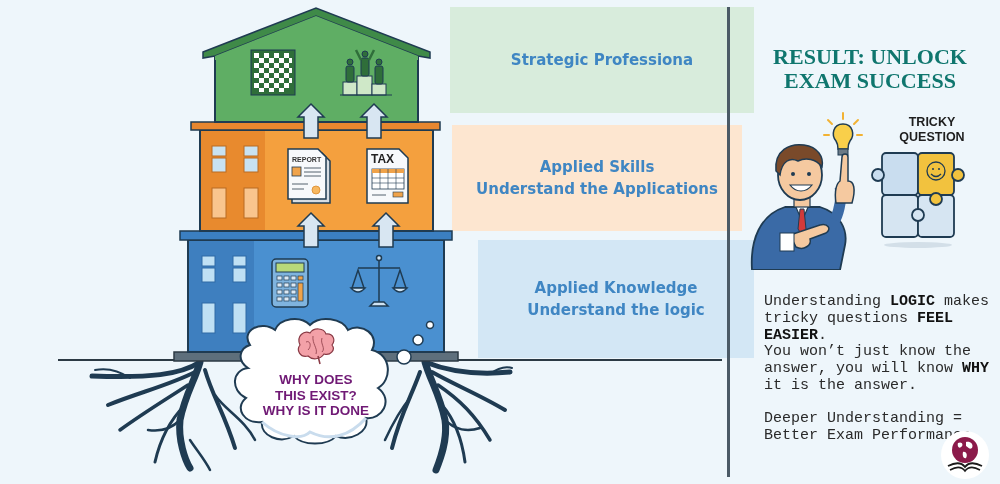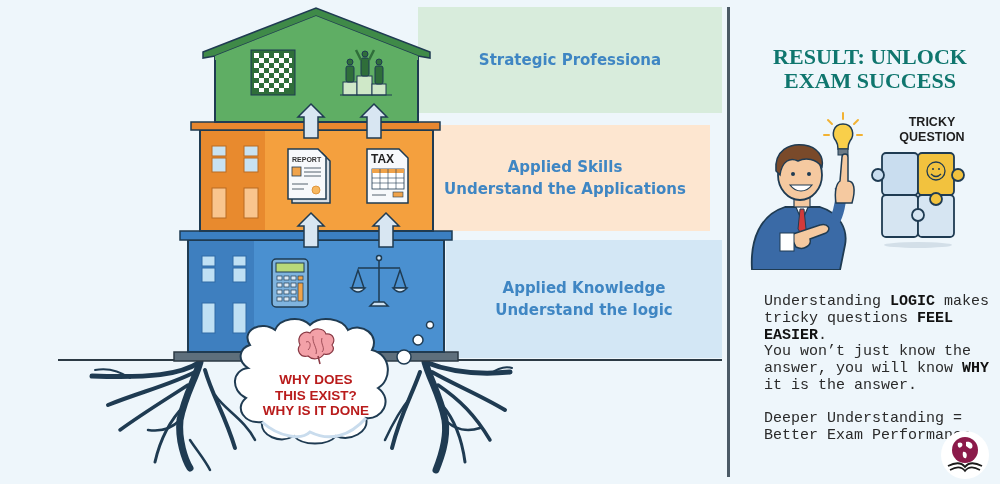--- a/index.html
+++ b/index.html
@@ -2,33 +2,33 @@
 <html><head>
 <meta charset="utf-8">
 <style>
   html, body { margin:0; padding:0; }
   body {
     width:1000px; height:484px; overflow:hidden; position:relative;
     background:#eef6fb;
     font-family:"DejaVu Sans", sans-serif;
   }
   .abs { position:absolute; }
-  .panel { position:absolute; display:flex; flex-direction:column; align-items:center; justify-content:center; text-align:center; }
+  .panel { position:absolute; display:flex; flex-direction:column; align-items:center; justify-content:center; text-align:center;margin-left:32px; }
   .panel-text { color:#3f86c3; font-weight:bold; font-size:15px; line-height:22px; font-family:"DejaVu Sans", sans-serif; }
   #panel-green { left:418px; top:7px; width:304px; height:106px; background:#d8ecdc; }
   #panel-orange { left:420px; top:125px; width:290px; height:106px; background:#fde6d0; }
   #panel-blue { left:446px; top:240px; width:276px; height:118px; background:#d3e7f5; }
   #divider { left:727px; top:7px; width:3px; height:470px; background:#4b5a66; }
   #ground-line { left:58px; top:359px; width:664px; height:2px; background:#2c3a44; }
 
   .right-title { left:740px; top:45px; width:260px; text-align:center; font-family:Liberation Serif, serif; font-weight:bold; font-size:22px; line-height:24px; color:#0f766e; }
   .tricky { left:882px; top:115px; width:100px; text-align:center; font-family:"Liberation Sans", sans-serif; font-weight:bold; font-size:12.5px; line-height:15px; color:#1e1e1e; }
   .body-text { left:764px; width:230px; font-family:Liberation Mono, monospace; font-size:15px; line-height:17px; color:#2a2a2a; }
   .body-text b { color:#111; }
-  .cloud-text { left:240px; top:372px; width:152px; text-align:center; font-family:"Liberation Sans", sans-serif; font-weight:bold; font-size:13.5px; line-height:15.5px; color:#b91c1c; }
+  .cloud-text { left:240px; top:372px; width:152px; text-align:center; font-family:"Liberation Sans", sans-serif; font-weight:bold; font-size:13.5px; line-height:15.5px; color:#701a75; }
   .report-label { font-family:"Liberation Sans", sans-serif; font-weight:bold; font-size:7px; fill:#333; }
   .tax-label { font-family:"Liberation Sans", sans-serif; font-weight:bold; font-size:12px; fill:#222; }
 </style>
 </head>
 <body>
 
 <div id="panel-green" class="panel">
   <div class="panel-text">Strategic Professiona</div>
 </div>
 <div id="panel-orange" class="panel">

